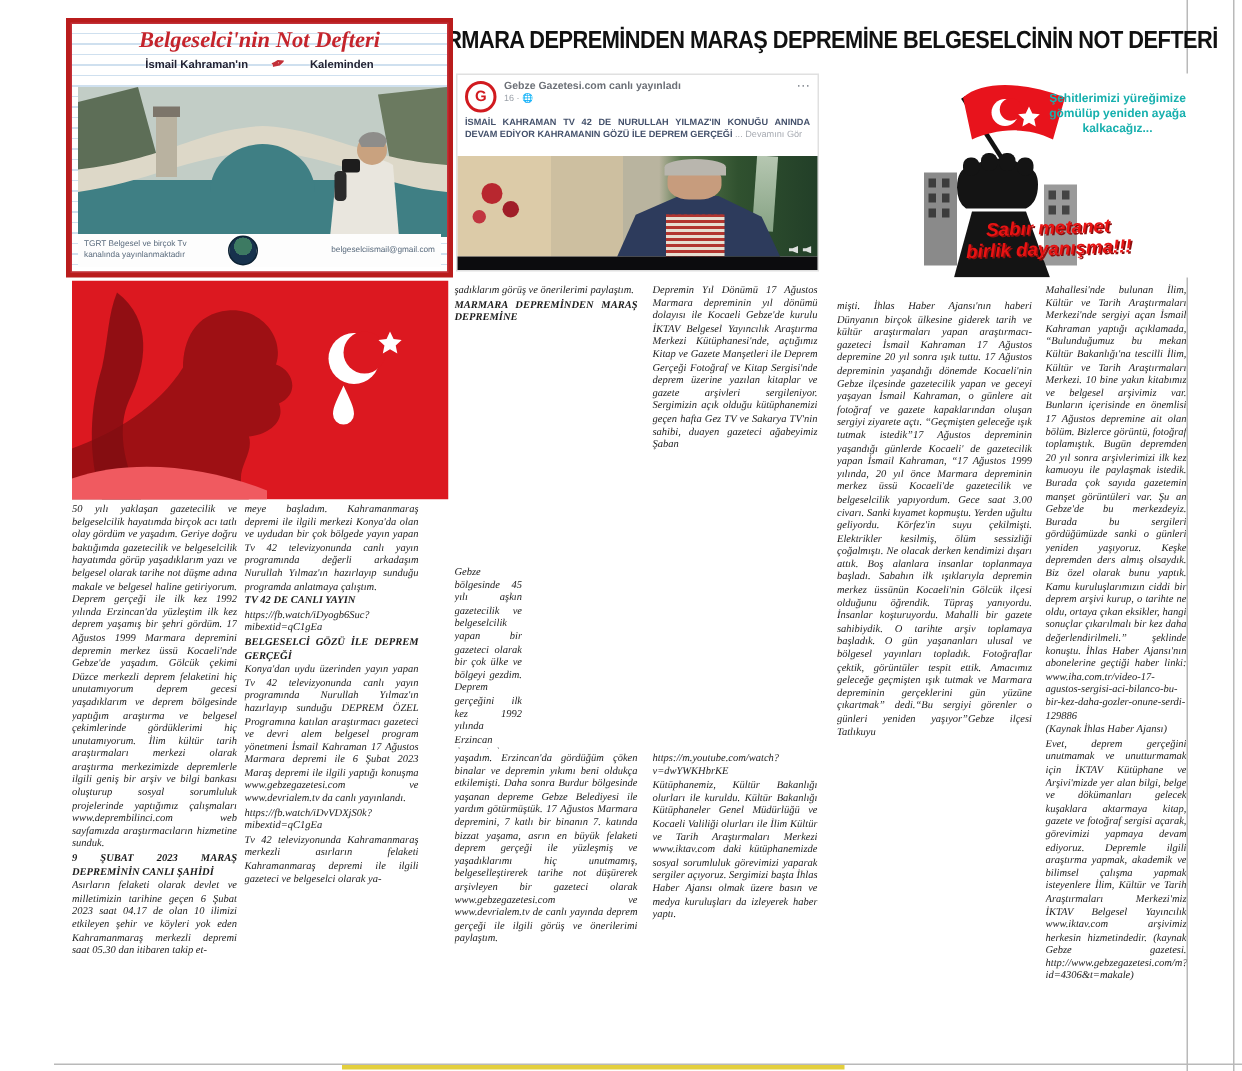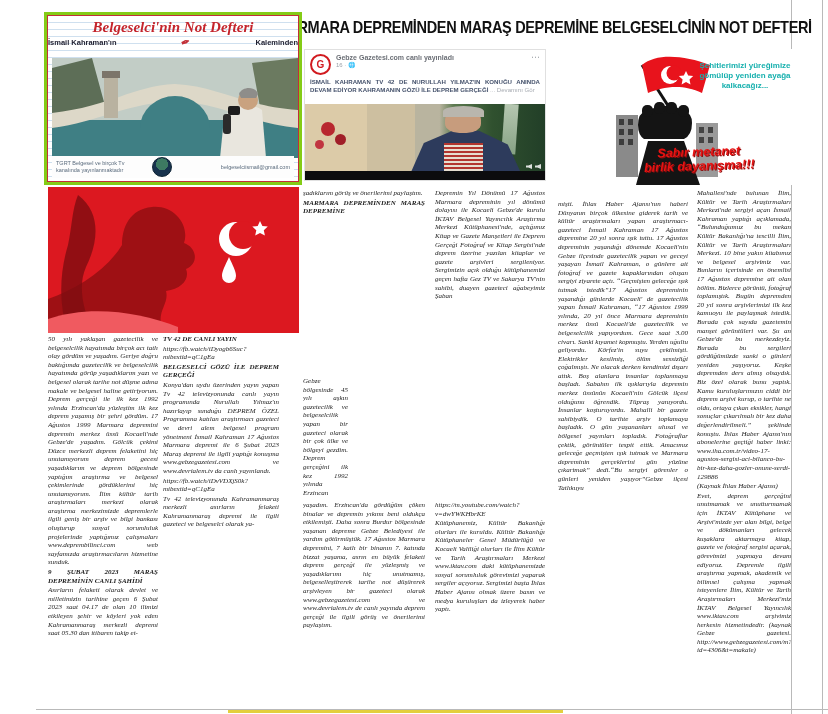--- a/index.html
+++ b/index.html
@@ -8,28 +8,28 @@
   .rule{position:absolute;background:#b9b9b9;}
   .yellow-strip{position:absolute;left:228px;top:710px;width:335px;height:3px;background:#e3cf3d;}
 
   
   #headline{position:absolute;left:300px;top:12px;width:488px;height:30px;
     display:flex;align-items:center;justify-content:center;}
   #headline span{font-family:"Liberation Sans",sans-serif;font-weight:bold;font-size:16.5px;
     letter-spacing:-0.4px;transform:scaleX(.88);white-space:nowrap;color:#111;}
 
   
-  #promo{position:absolute;left:44px;top:12px;width:258px;height:173px;background:#84cc16;
+  #promo{position:absolute;left:44px;top:12px;width:258px;height:173px;background:#b91c1c;
     padding:3px;box-sizing:border-box;}
   #promo .inner{width:100%;height:100%;background:
       repeating-linear-gradient(#fff 0 6px,#cfe0ef 6px 7px);
     border:1.5px solid #c23038;box-sizing:border-box;position:relative;overflow:hidden;}
   #promo .title{margin-top:3px;text-align:center;font-style:italic;font-weight:bold;
     font-size:15px;color:#c4242c;}
-  #promo .subtitle{display:flex;align-items:center;justify-content:space-between;gap:16px;
+  #promo .subtitle{display:flex;align-items:center;justify-content:center;gap:16px;
     font-family:"Liberation Sans",sans-serif;font-weight:bold;font-size:7.5px;color:#223;
     text-shadow:0 0 2px #fff;}
   #promo .pen{font-size:11px;color:#c23038;transform:rotate(-20deg);}
   #promo .photo{position:absolute;left:4px;right:4px;top:42px;height:100px;}
   #promo .footer{position:absolute;left:4px;right:4px;bottom:3px;height:22px;background:#fdfdfd;
     display:flex;align-items:center;justify-content:space-between;padding:0 4px;
     font-family:"Liberation Sans",sans-serif;font-size:5.5px;color:#5a6b7d;}
   #promo .badge{width:18px;height:18px;border-radius:50%;
     background:radial-gradient(circle at 50% 35%,#3d7a62 0 40%,#17324d 41% 100%);
     border:1px solid #0d2233;flex:0 0 auto;}
@@ -231,20 +231,21 @@
     </svg>
   </div>
 
 
   <div class="col" id="c1">
       <p class="para">50 yılı yaklaşan gazetecilik ve belgeselcilik hayatımda birçok acı tatlı olay gördüm ve yaşadım. Geriye doğru baktığımda gazetecilik ve belgeselcilik hayatımda görüp yaşadıklarım yazı ve belgesel olarak tarihe not düşme adına makale ve belgesel haline getiriyorum. Deprem gerçeği ile ilk kez 1992 yılında Erzincan'da yüzleştim ilk kez deprem yaşamış bir şehri gördüm. 17 Ağustos 1999 Marmara depremini depremin merkez üssü Kocaeli'nde Gebze'de yaşadım. Gölcük çekimi Düzce merkezli deprem felaketini hiç unutamıyorum deprem gecesi yaşadıklarım ve deprem bölgesinde yaptığım araştırma ve belgesel çekimlerinde gördüklerimi hiç unutamıyorum. İlim kültür tarih araştırmaları merkezi olarak araştırma merkezimizde depremlerle ilgili geniş bir arşiv ve bilgi bankası oluşturup sosyal sorumluluk projelerinde yaptığımız çalışmaları www.deprembilinci.com web sayfamızda araştırmacıların hizmetine sunduk.</p>
       <p class="para head">9 ŞUBAT 2023 MARAŞ DEPREMİNİN CANLI ŞAHİDİ</p>
       <p class="para">Asırların felaketi olarak devlet ve milletimizin tarihine geçen 6 Şubat 2023 saat 04.17 de olan 10 ilimizi etkileyen şehir ve köyleri yok eden Kahramanmaraş merkezli depremi saat 05.30 dan itibaren takip et-</p>
     </div>
   <div class="col" id="c2">
+      <p class="para">meye başladım. Kahramanmaraş depremi ile ilgili merkezi Konya'da olan ve uydudan bir çok bölgede yayın yapan Tv 42 televizyonunda canlı yayın programında değerli arkadaşım Nurullah Yılmaz'ın hazırlayıp sunduğu programda anlatmaya çalıştım.</p>
       <p class="para head">TV 42 DE CANLI YAYIN</p>
       <p class="para">https://fb.watch/iDyogb6Suc?mibextid=qC1gEa</p>
       <p class="para head">BELGESELCİ GÖZÜ İLE DEPREM GERÇEĞİ</p>
       <p class="para">Konya'dan uydu üzerinden yayın yapan Tv 42 televizyonunda canlı yayın programında Nurullah Yılmaz'ın hazırlayıp sunduğu DEPREM ÖZEL Programına katılan araştırmacı gazeteci ve devri alem belgesel program yönetmeni İsmail Kahraman 17 Ağustos Marmara depremi ile 6 Şubat 2023 Maraş depremi ile ilgili yaptığı konuşma www.gebzegazetesi.com ve www.devrialem.tv da canlı yayınlandı.</p>
       <p class="para">https://fb.watch/iDvVDXjS0k?mibextid=qC1gEa</p>
       <p class="para">Tv 42 televizyonunda Kahramanmaraş merkezli asırların felaketi Kahramanmaraş depremi ile ilgili gazeteci ve belgeselci olarak ya-</p>
     </div>
   <div class="col" id="c3t">
       <p class="para">şadıklarım görüş ve önerilerimi paylaştım.</p>
       <p class="para head">MARMARA DEPREMİNDEN MARAŞ DEPREMİNE</p>

